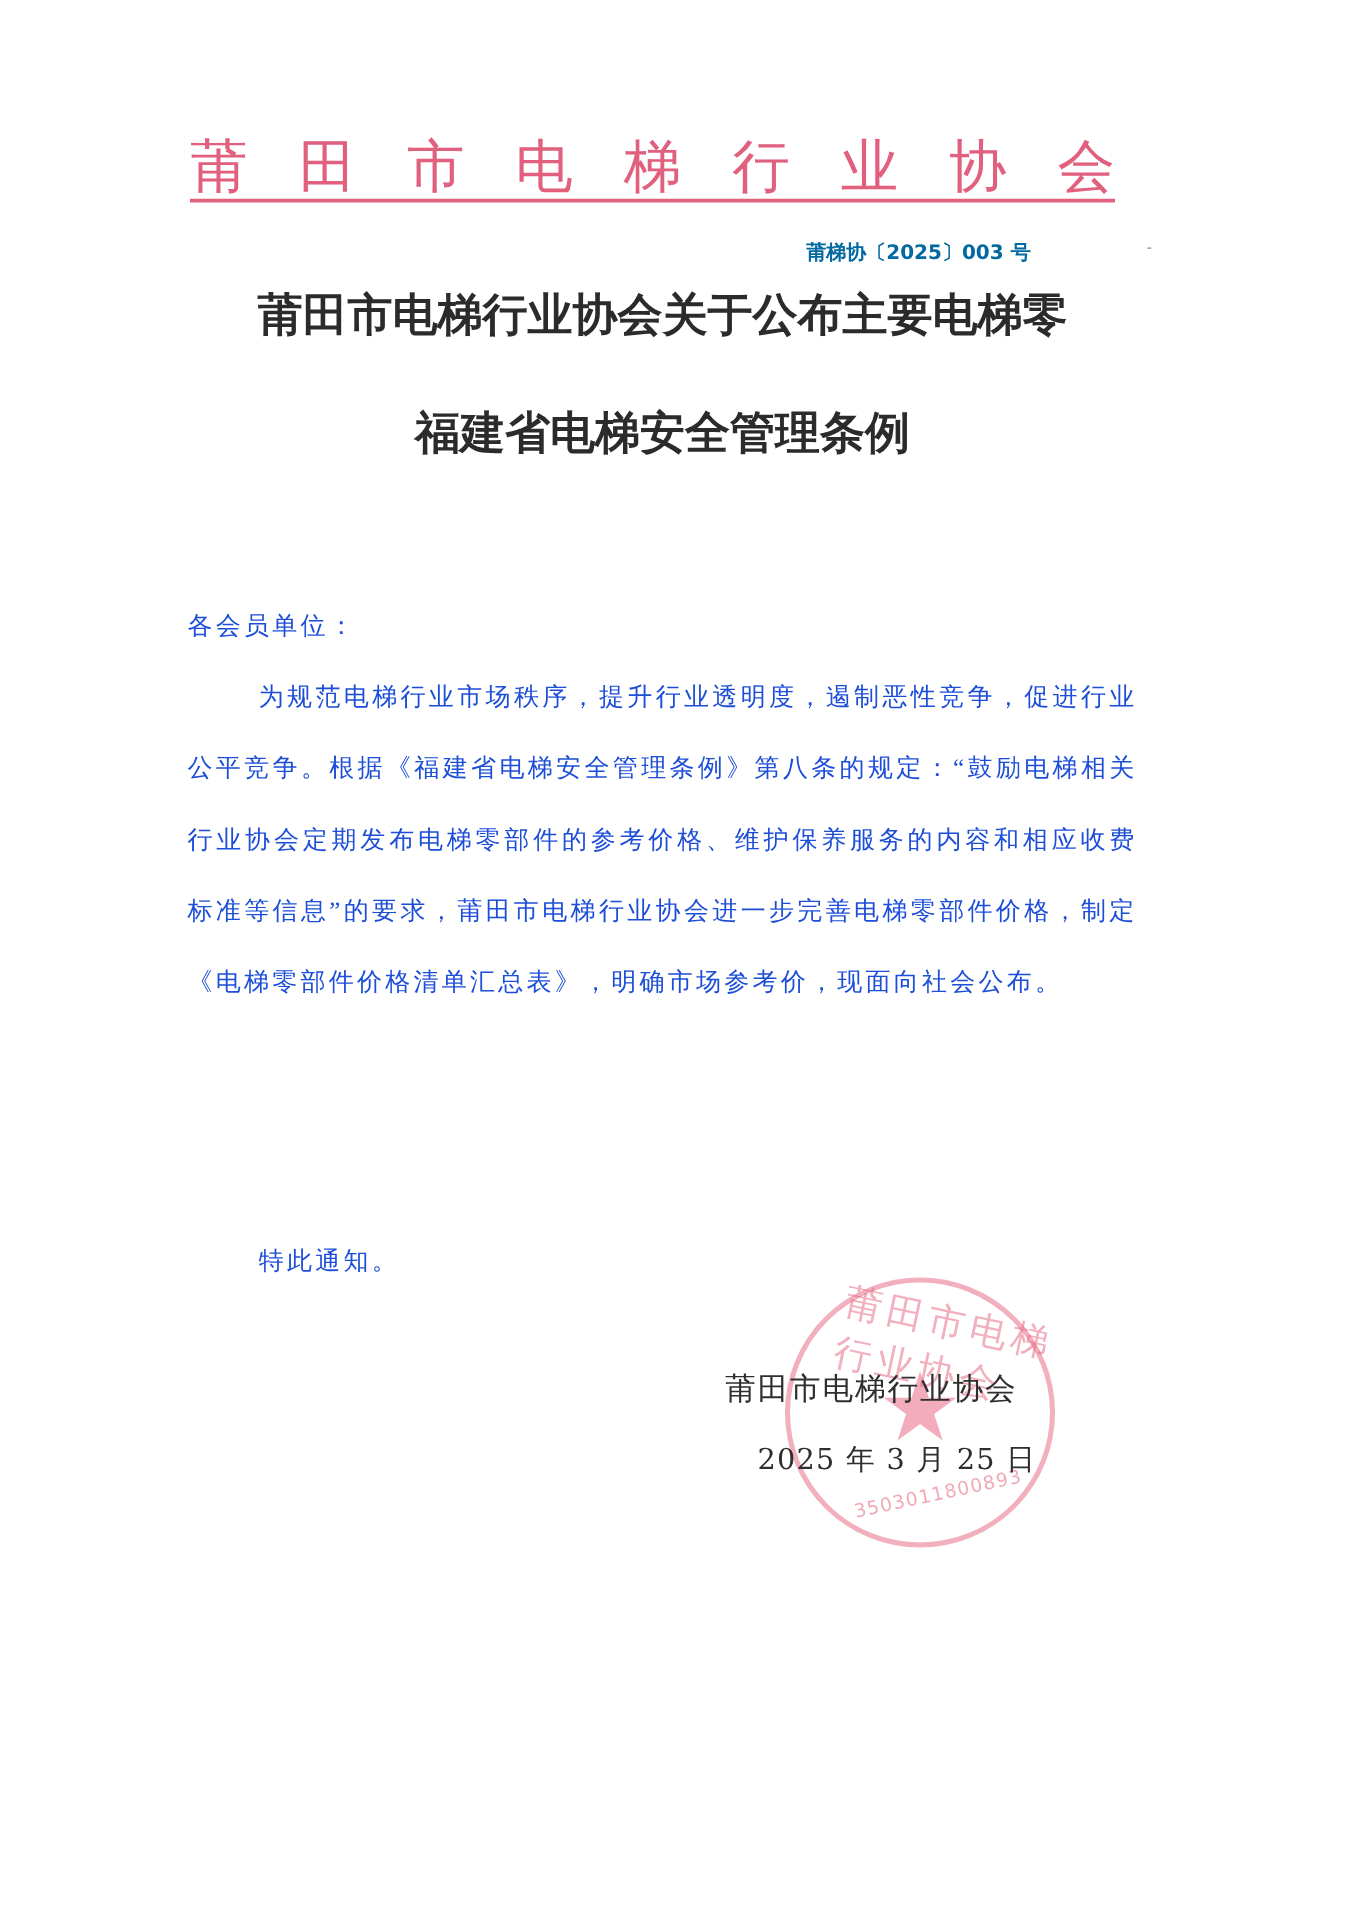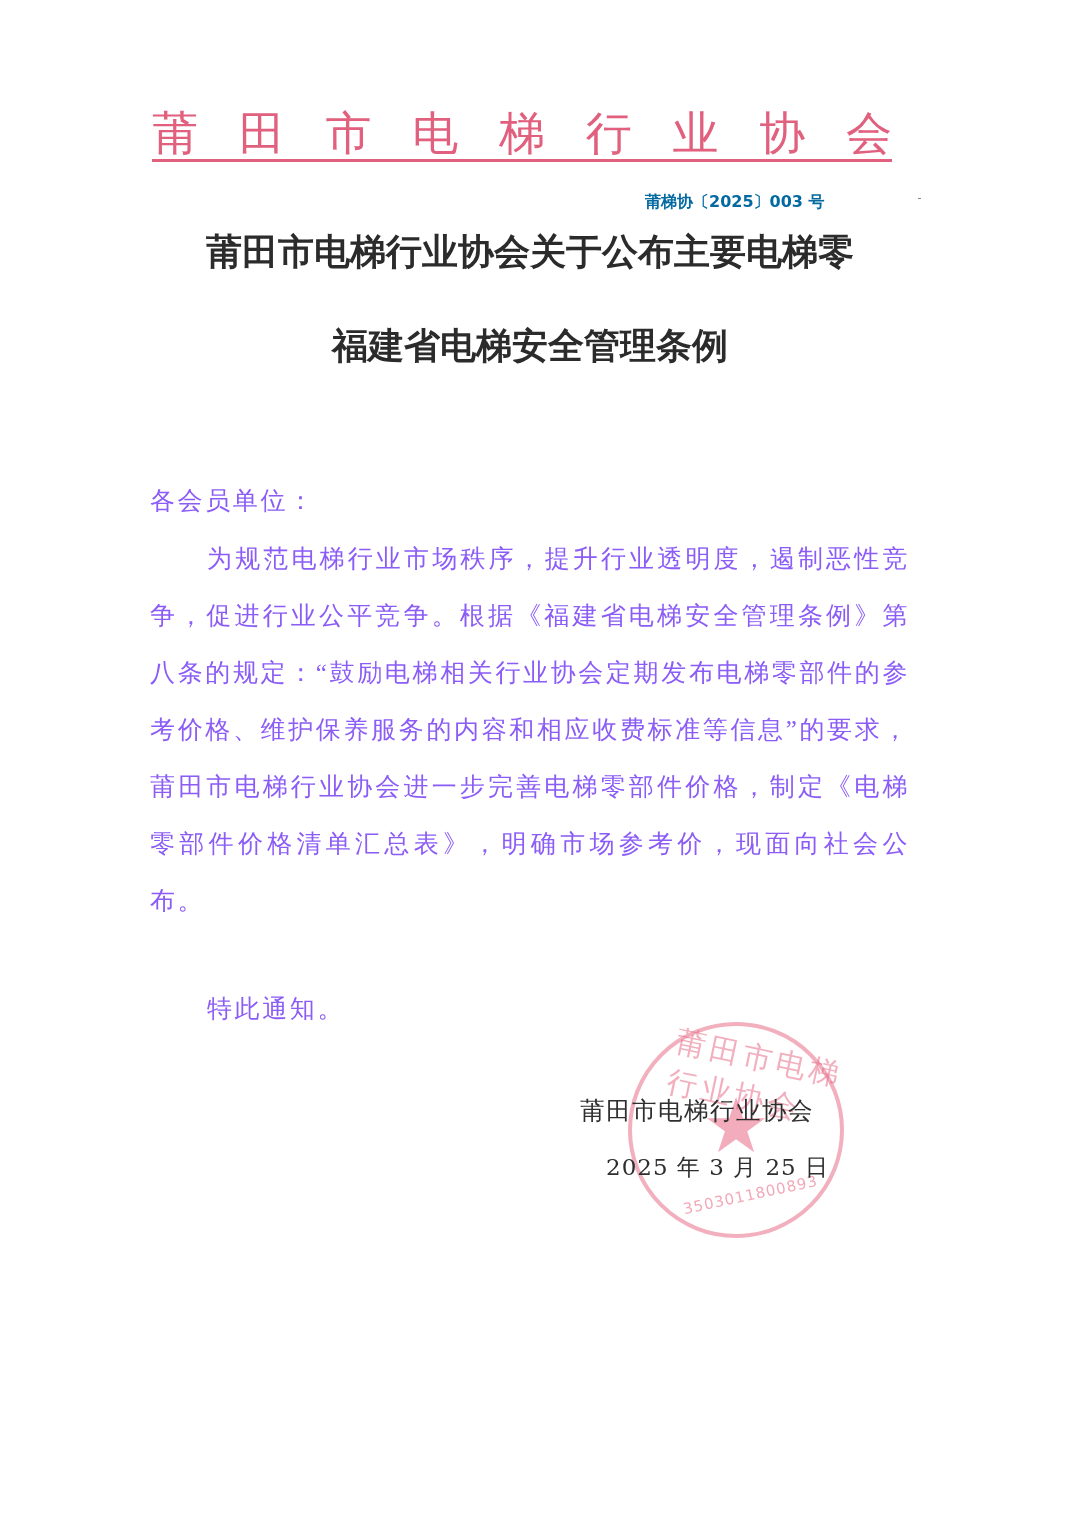--- a/index.html
+++ b/index.html
@@ -22,21 +22,21 @@
 
   .title {
     position: absolute; left: 150px; width: 760px; text-align: center;
     font-family: "DejaVu Serif", serif; font-weight: bold; font-size: 36px; color: #2b2b2b;
   }
   .title.l1 { top: 228px; }
   .title.l2 { top: 322px; }
 
   .body-text {
     position: absolute; left: 150px; width: 760px;
-    font-size: 25px; line-height: 57px; color: #8b5cf6; letter-spacing: 2.6px;
+    font-size: 20px; line-height: 57px; color: #1d4ed8; letter-spacing: 2.6px;
   }
   .salutation { top: 472px; }
   .para { top: 530px; text-indent: 57px; text-align: justify; font-family: Liberation Serif, serif; }
   .closing { top: 980px; text-indent: 57px; }
 
   .stamp {
     position: absolute; left: 628px; top: 1022px; width: 208px; height: 208px;
     border: 4px solid rgba(232, 110, 135, 0.55); border-radius: 50%;
   }
   .stamp-star {

